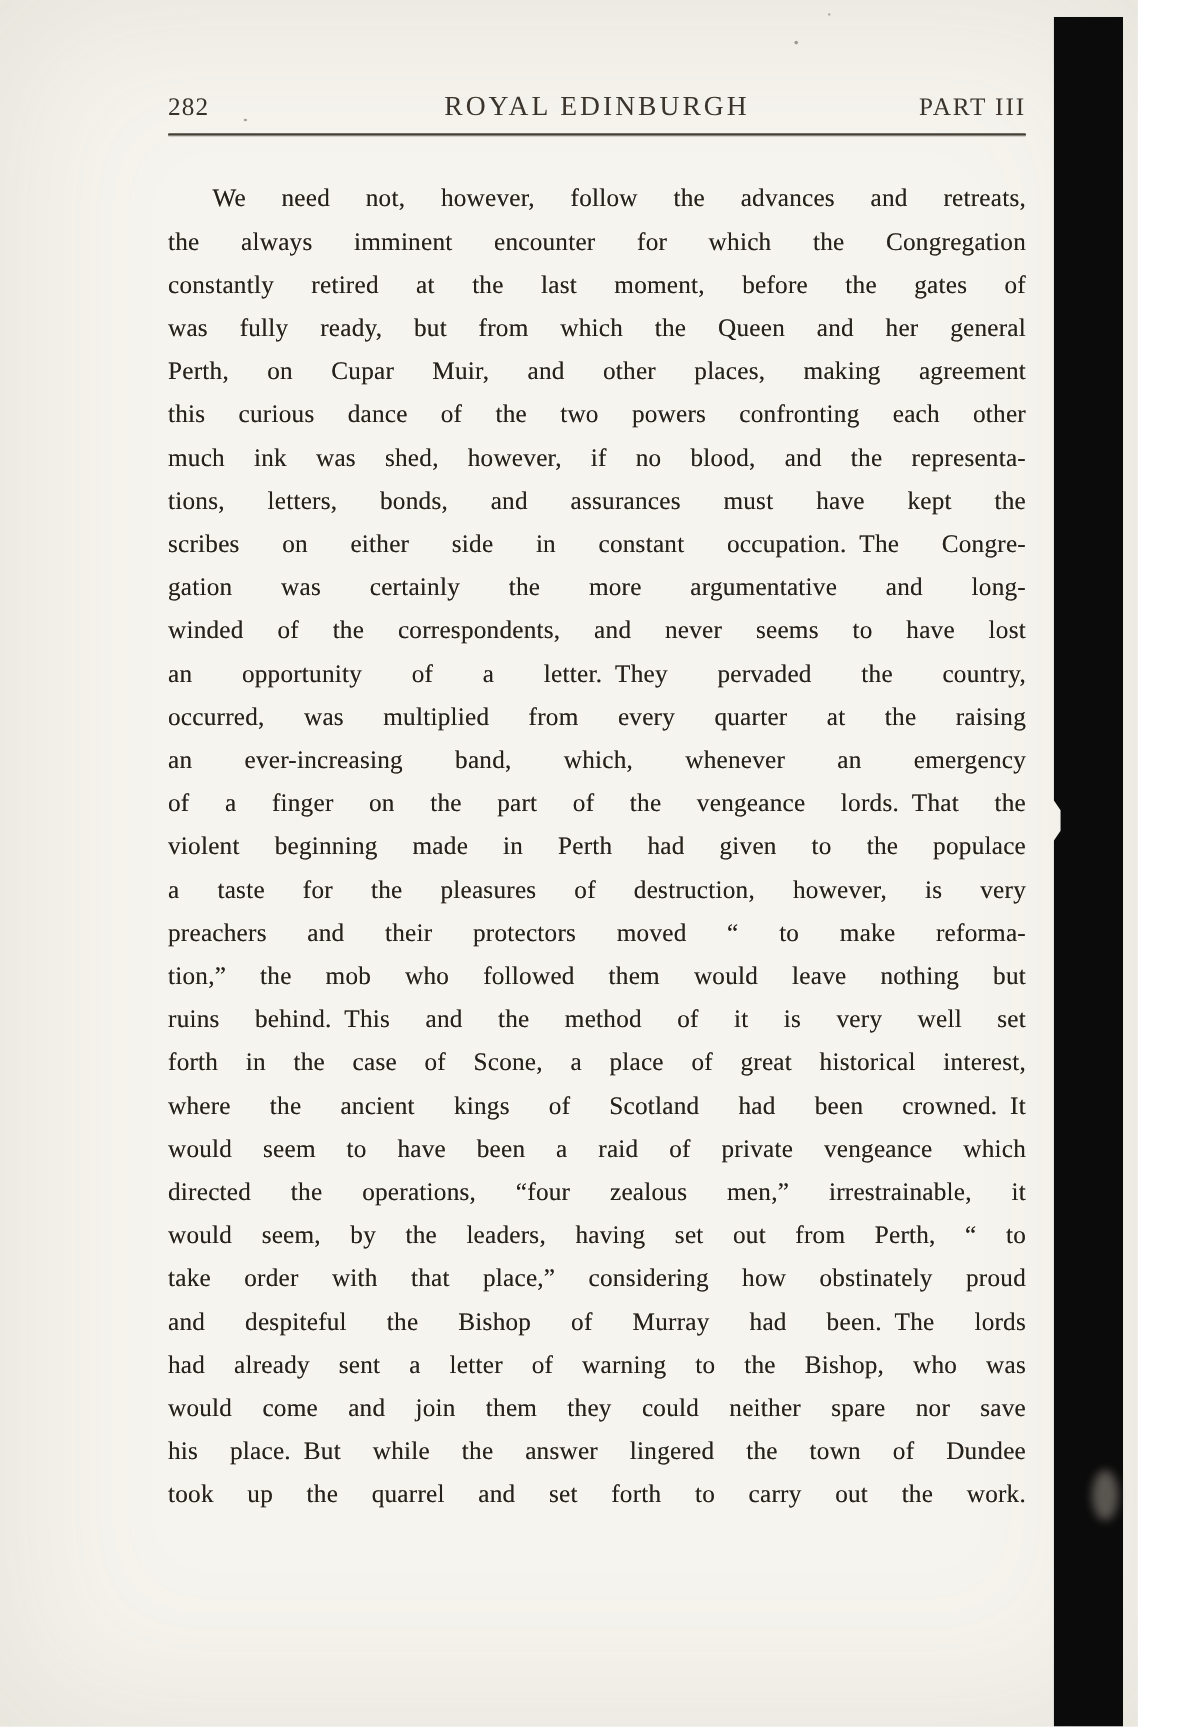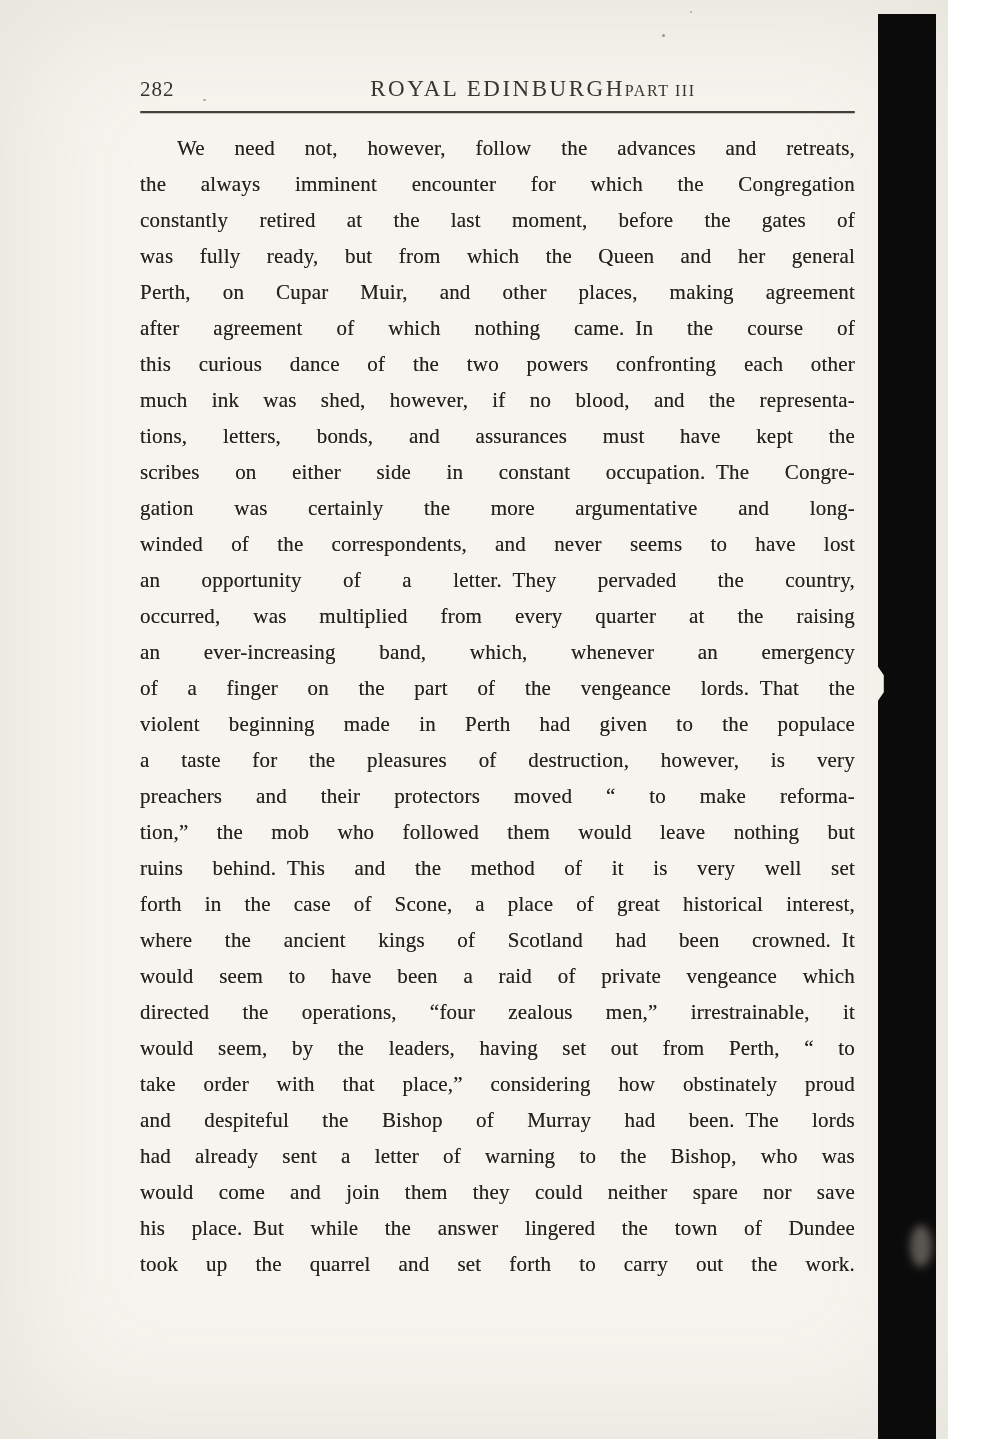--- a/index.html
+++ b/index.html
@@ -37,34 +37,34 @@
     text-align:left;
   }
   .running-title{
     font-size:23px;
     letter-spacing:2.5px;
     text-align:center;
     white-space:nowrap;
     color:#3a342c;
   }
   .part-label{
-    font-size:16px;
+    font-size:21px;
     letter-spacing:1.6px;
-    text-align:left;
+    text-align:right;
     color:#3a342c;
   }
   .header-rule{
     height:2px;
     background:#453f36;
     margin-top:9px;
     border-radius:1px;
     box-shadow:0 1px 0 rgba(69,63,54,0.25);
   }
   .body-text{
-    margin-top:17px;
+    margin-top:34px;
     font-size:21px;
     line-height:36px;
     color:var(--ink);
     text-shadow:0 0 0.5px rgba(32,27,19,0.55);
   }
   .line{
     text-align:justify;
     text-align-last:justify;
     letter-spacing:0.2px;
   }
@@ -114,21 +114,20 @@
     </div>
 
     <div class="header-rule"></div>
 
     <div class="body-text">
         <div class="line">We need not, however, follow the advances and retreats,</div>
         <div class="line">the always imminent encounter for which the Congregation</div>
         <div class="line">constantly retired at the last moment, before the gates of</div>
         <div class="line">was fully ready, but from which the Queen and her general</div>
         <div class="line">Perth, on Cupar Muir, and other places, making agreement</div>
-        <div class="line">after agreement of which nothing came. In the course of</div>
         <div class="line">this curious dance of the two powers confronting each other</div>
         <div class="line">much ink was shed, however, if no blood, and the representa-</div>
         <div class="line">tions, letters, bonds, and assurances must have kept the</div>
         <div class="line">scribes on either side in constant occupation. The Congre-</div>
         <div class="line">gation was certainly the more argumentative and long-</div>
         <div class="line">winded of the correspondents, and never seems to have lost</div>
         <div class="line">an opportunity of a letter. They pervaded the country,</div>
         <div class="line">occurred, was multiplied from every quarter at the raising</div>
         <div class="line">an ever-increasing band, which, whenever an emergency</div>
         <div class="line">of a finger on the part of the vengeance lords. That the</div>

